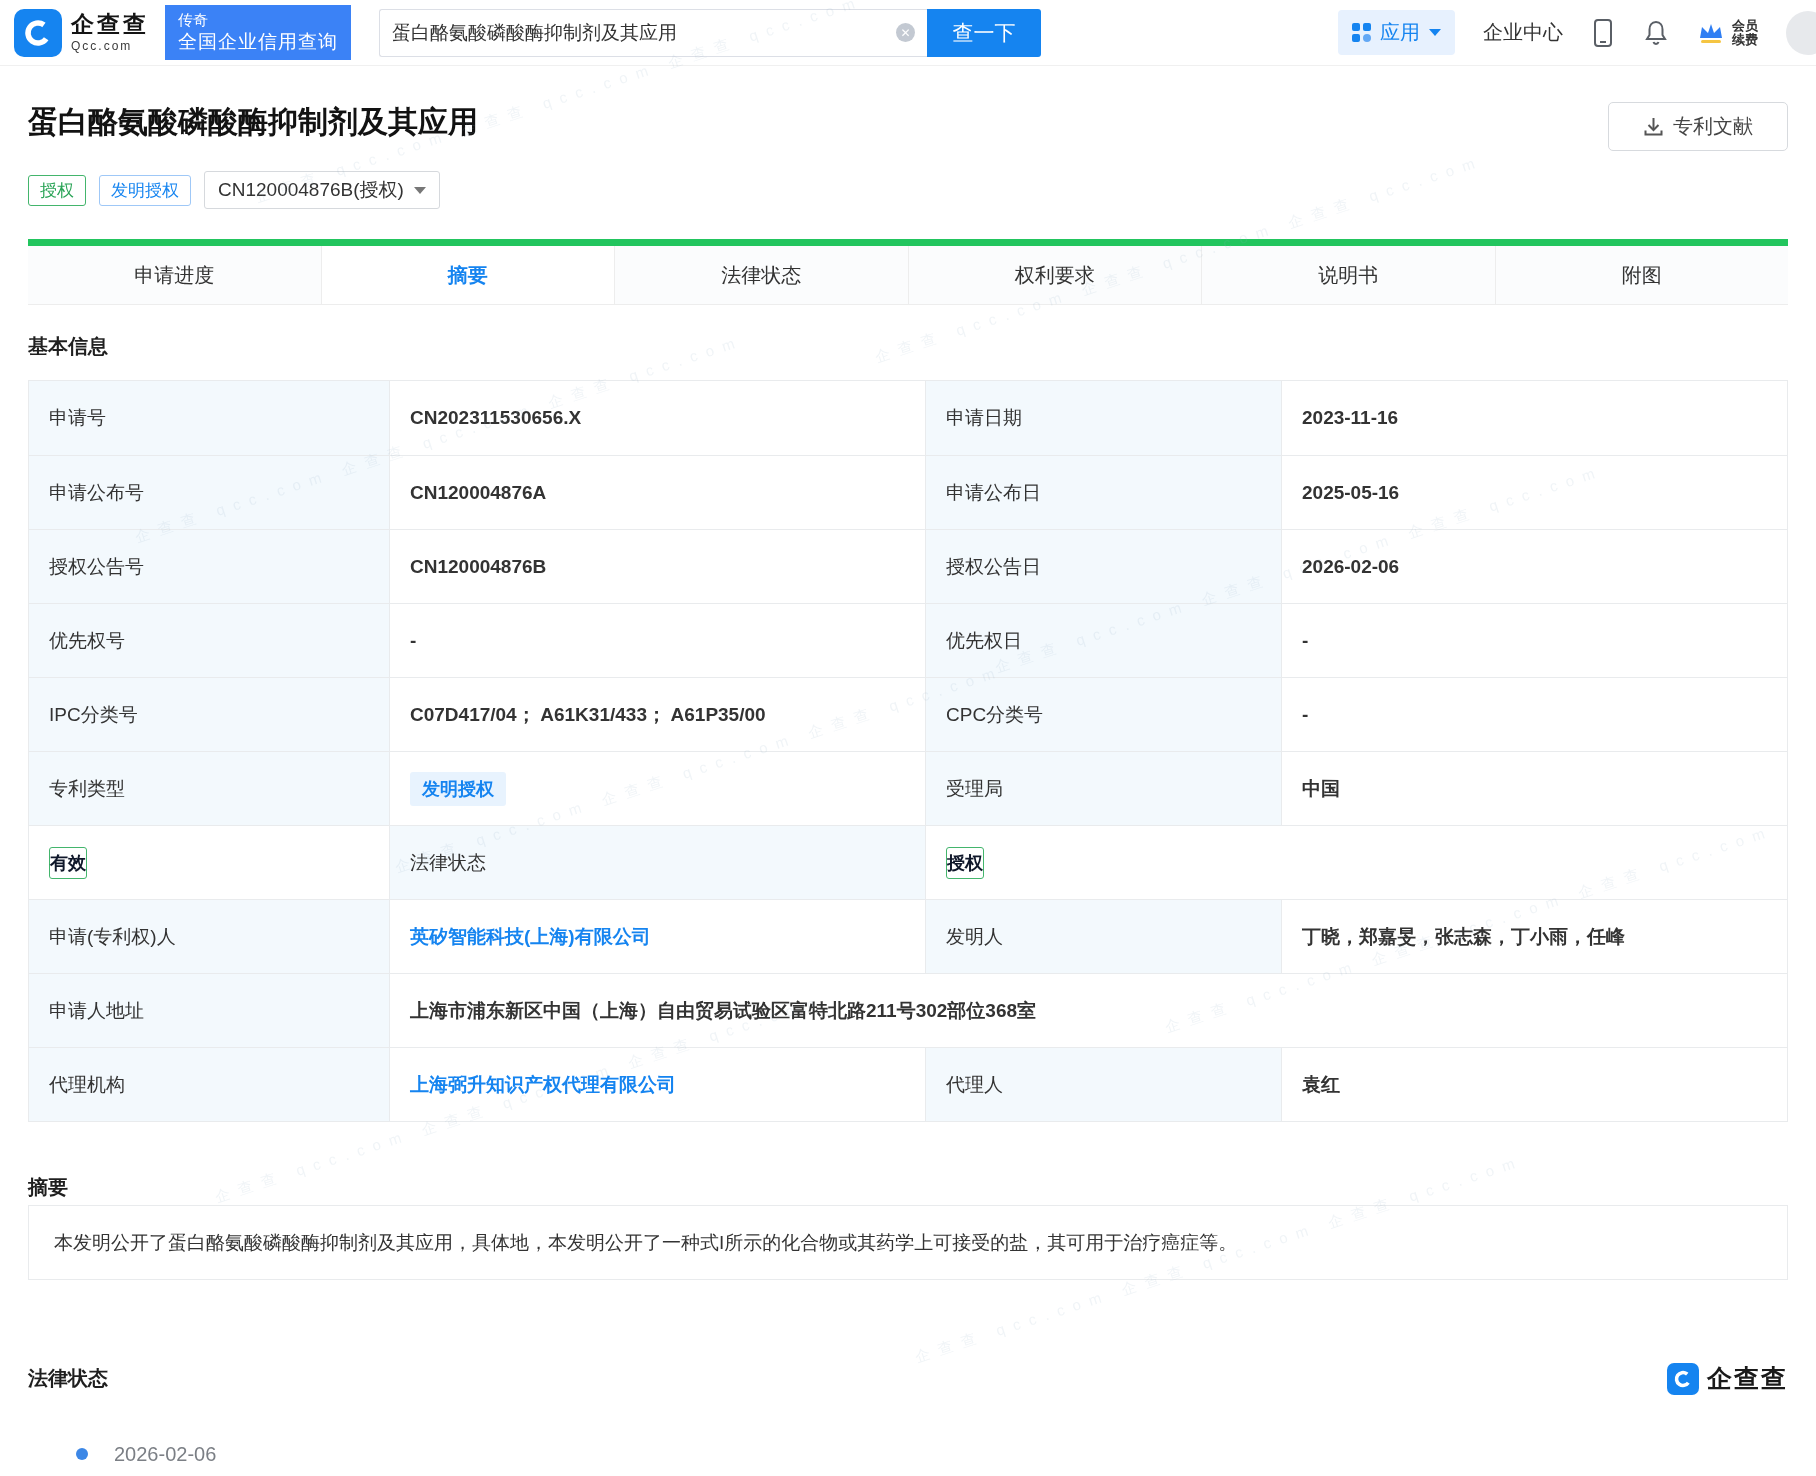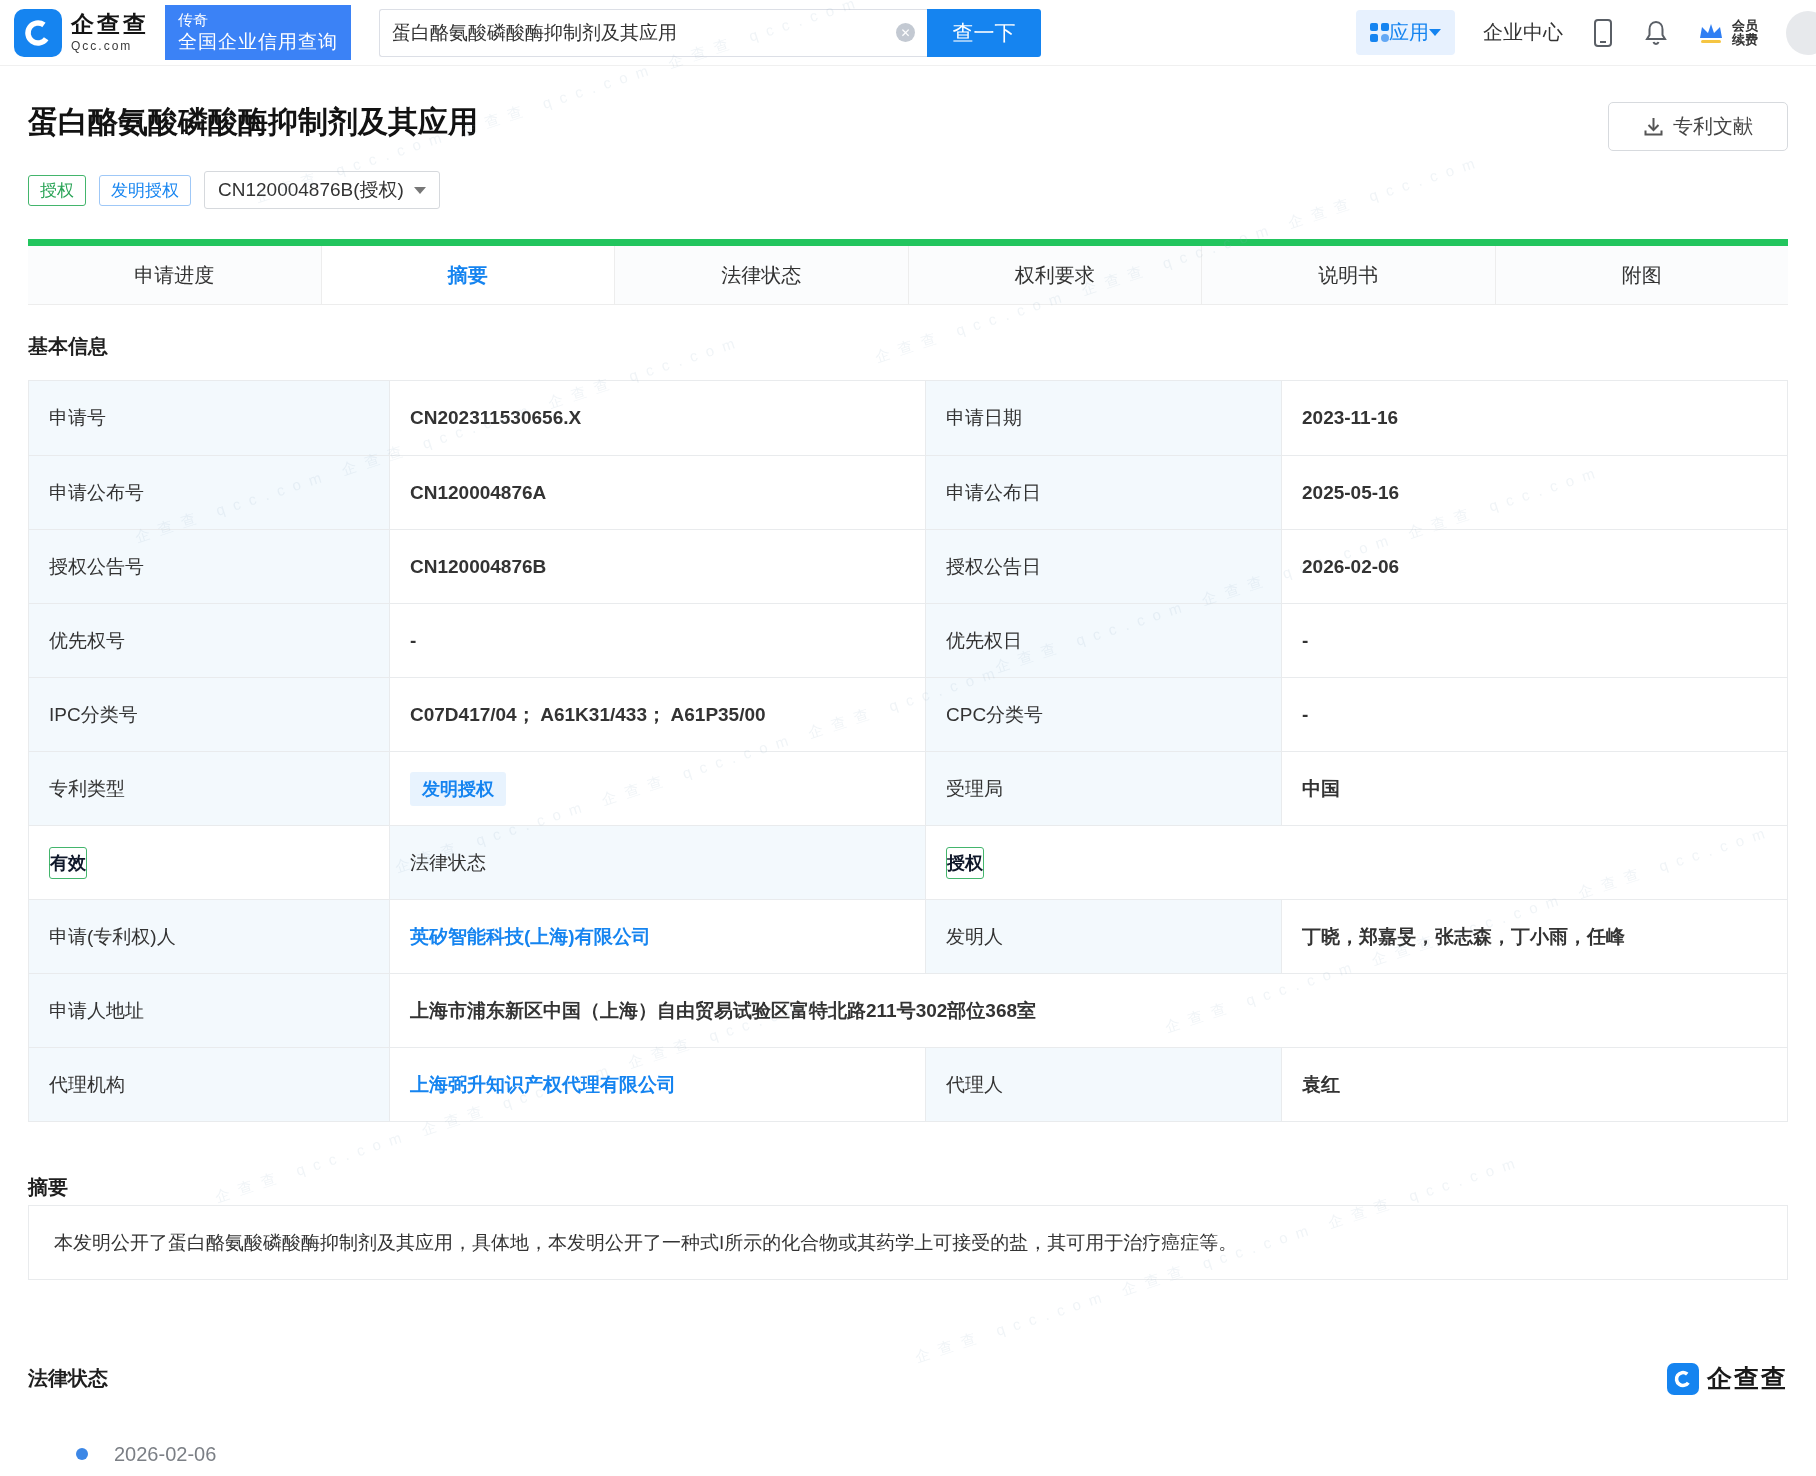--- a/index.html
+++ b/index.html
@@ -36,21 +36,21 @@
   .search-box { width: 548px; height: 48px; border: 1px solid #dcdfe6; border-right: none;
                 border-radius: 3px 0 0 3px; display: flex; align-items: center; padding: 0 12px; gap: 10px; }
   .search-box input { border: none; outline: none; flex: 1; font-size: 19px; color: #333;
                       font-family: inherit; background: transparent; }
   .clear-icon { width: 19px; height: 19px; border-radius: 50%; background: #c3c9d2; color: #fff;
                 font-size: 12px; display: flex; align-items: center; justify-content: center; cursor: pointer; flex: none; }
   .clear-icon::before { content: "✕"; }
   .search-btn { width: 114px; height: 48px; background: #1584f0; color: #fff; font-size: 21px;
                 border: none; border-radius: 0 3px 3px 0; cursor: pointer; font-family: inherit; }
   .hnav { margin-left: auto; display: flex; align-items: center; gap: 28px; }
-  .apps-chip { display: flex; align-items: center; gap: 0; background: #e7f1fe; border-radius: 4px;
+  .apps-chip { display: flex; align-items: center; gap: 9px; background: #e7f1fe; border-radius: 4px;
                padding: 9px 14px; cursor: pointer; }
   .grid-icon { display: inline-grid; grid-template-columns: 8px 8px; grid-template-rows: 8px 8px; gap: 3px; }
   .grid-icon i { background: #1584f0; border-radius: 2px; }
   .grid-icon i:nth-child(4) { background: #63a8f5; border-radius: 50%; }
   .apps-label { color: #1584f0; font-size: 20px; }
   .caret-down { width: 0; height: 0; border-left: 6px solid transparent; border-right: 6px solid transparent;
                 border-top: 7px solid #1584f0; display: inline-block; }
   .nav-plain { font-size: 20px; color: #333; cursor: pointer; }
   .icon-btn { display: flex; align-items: center; cursor: pointer; }
   .member { display: flex; align-items: center; gap: 7px; cursor: pointer; }

